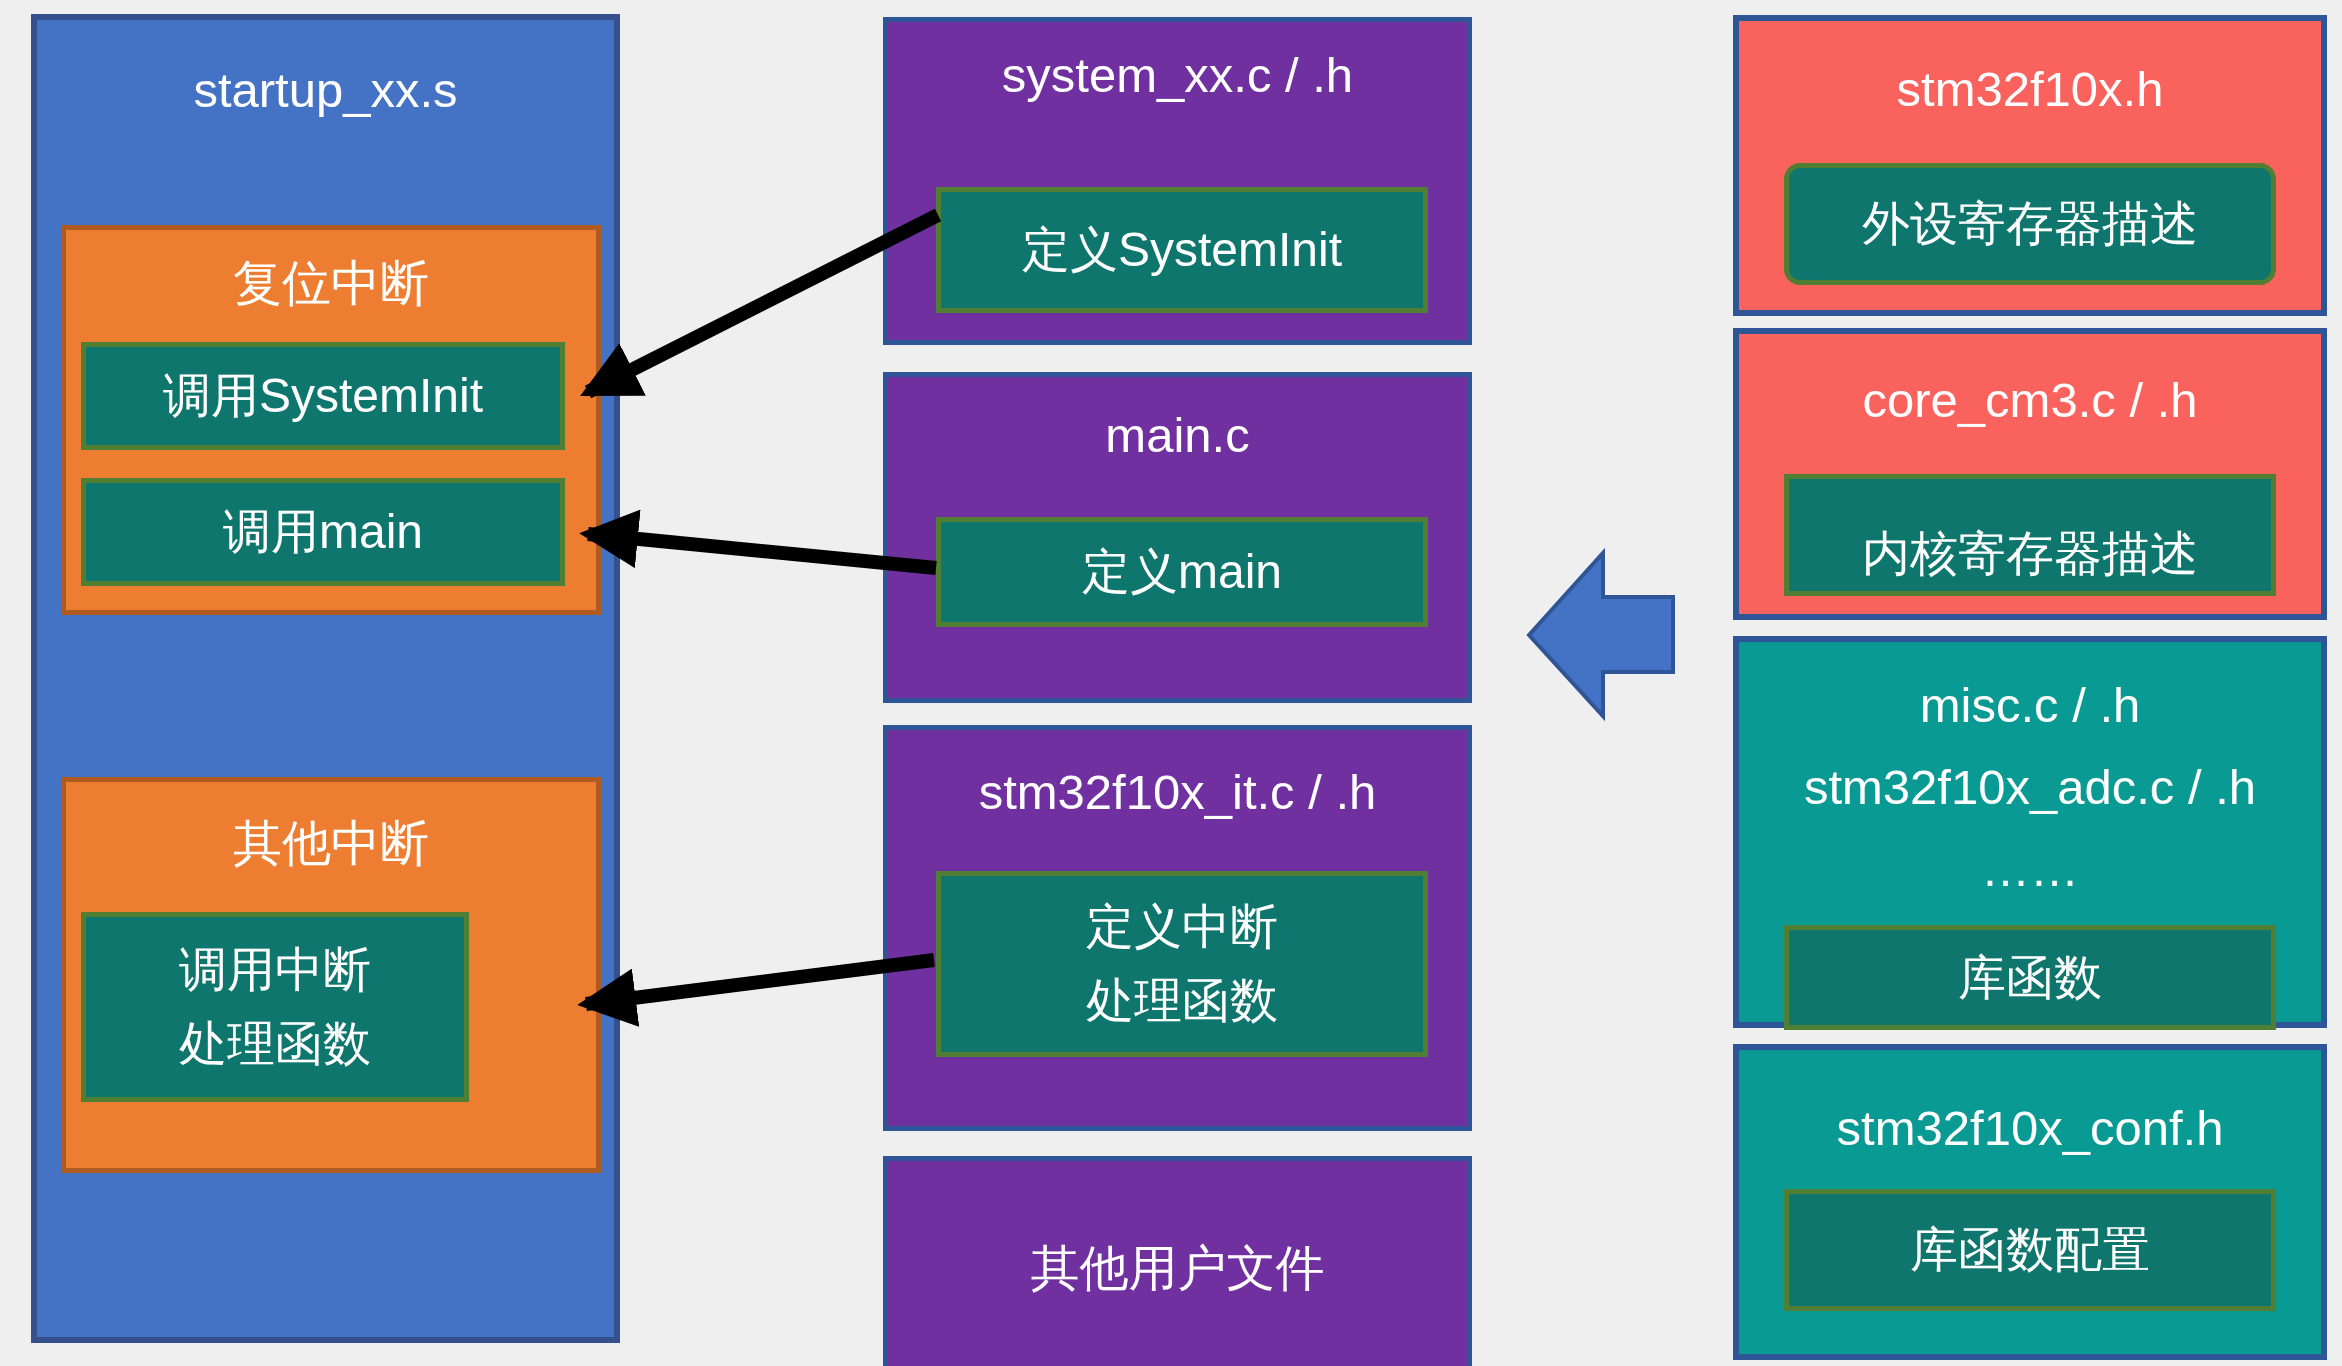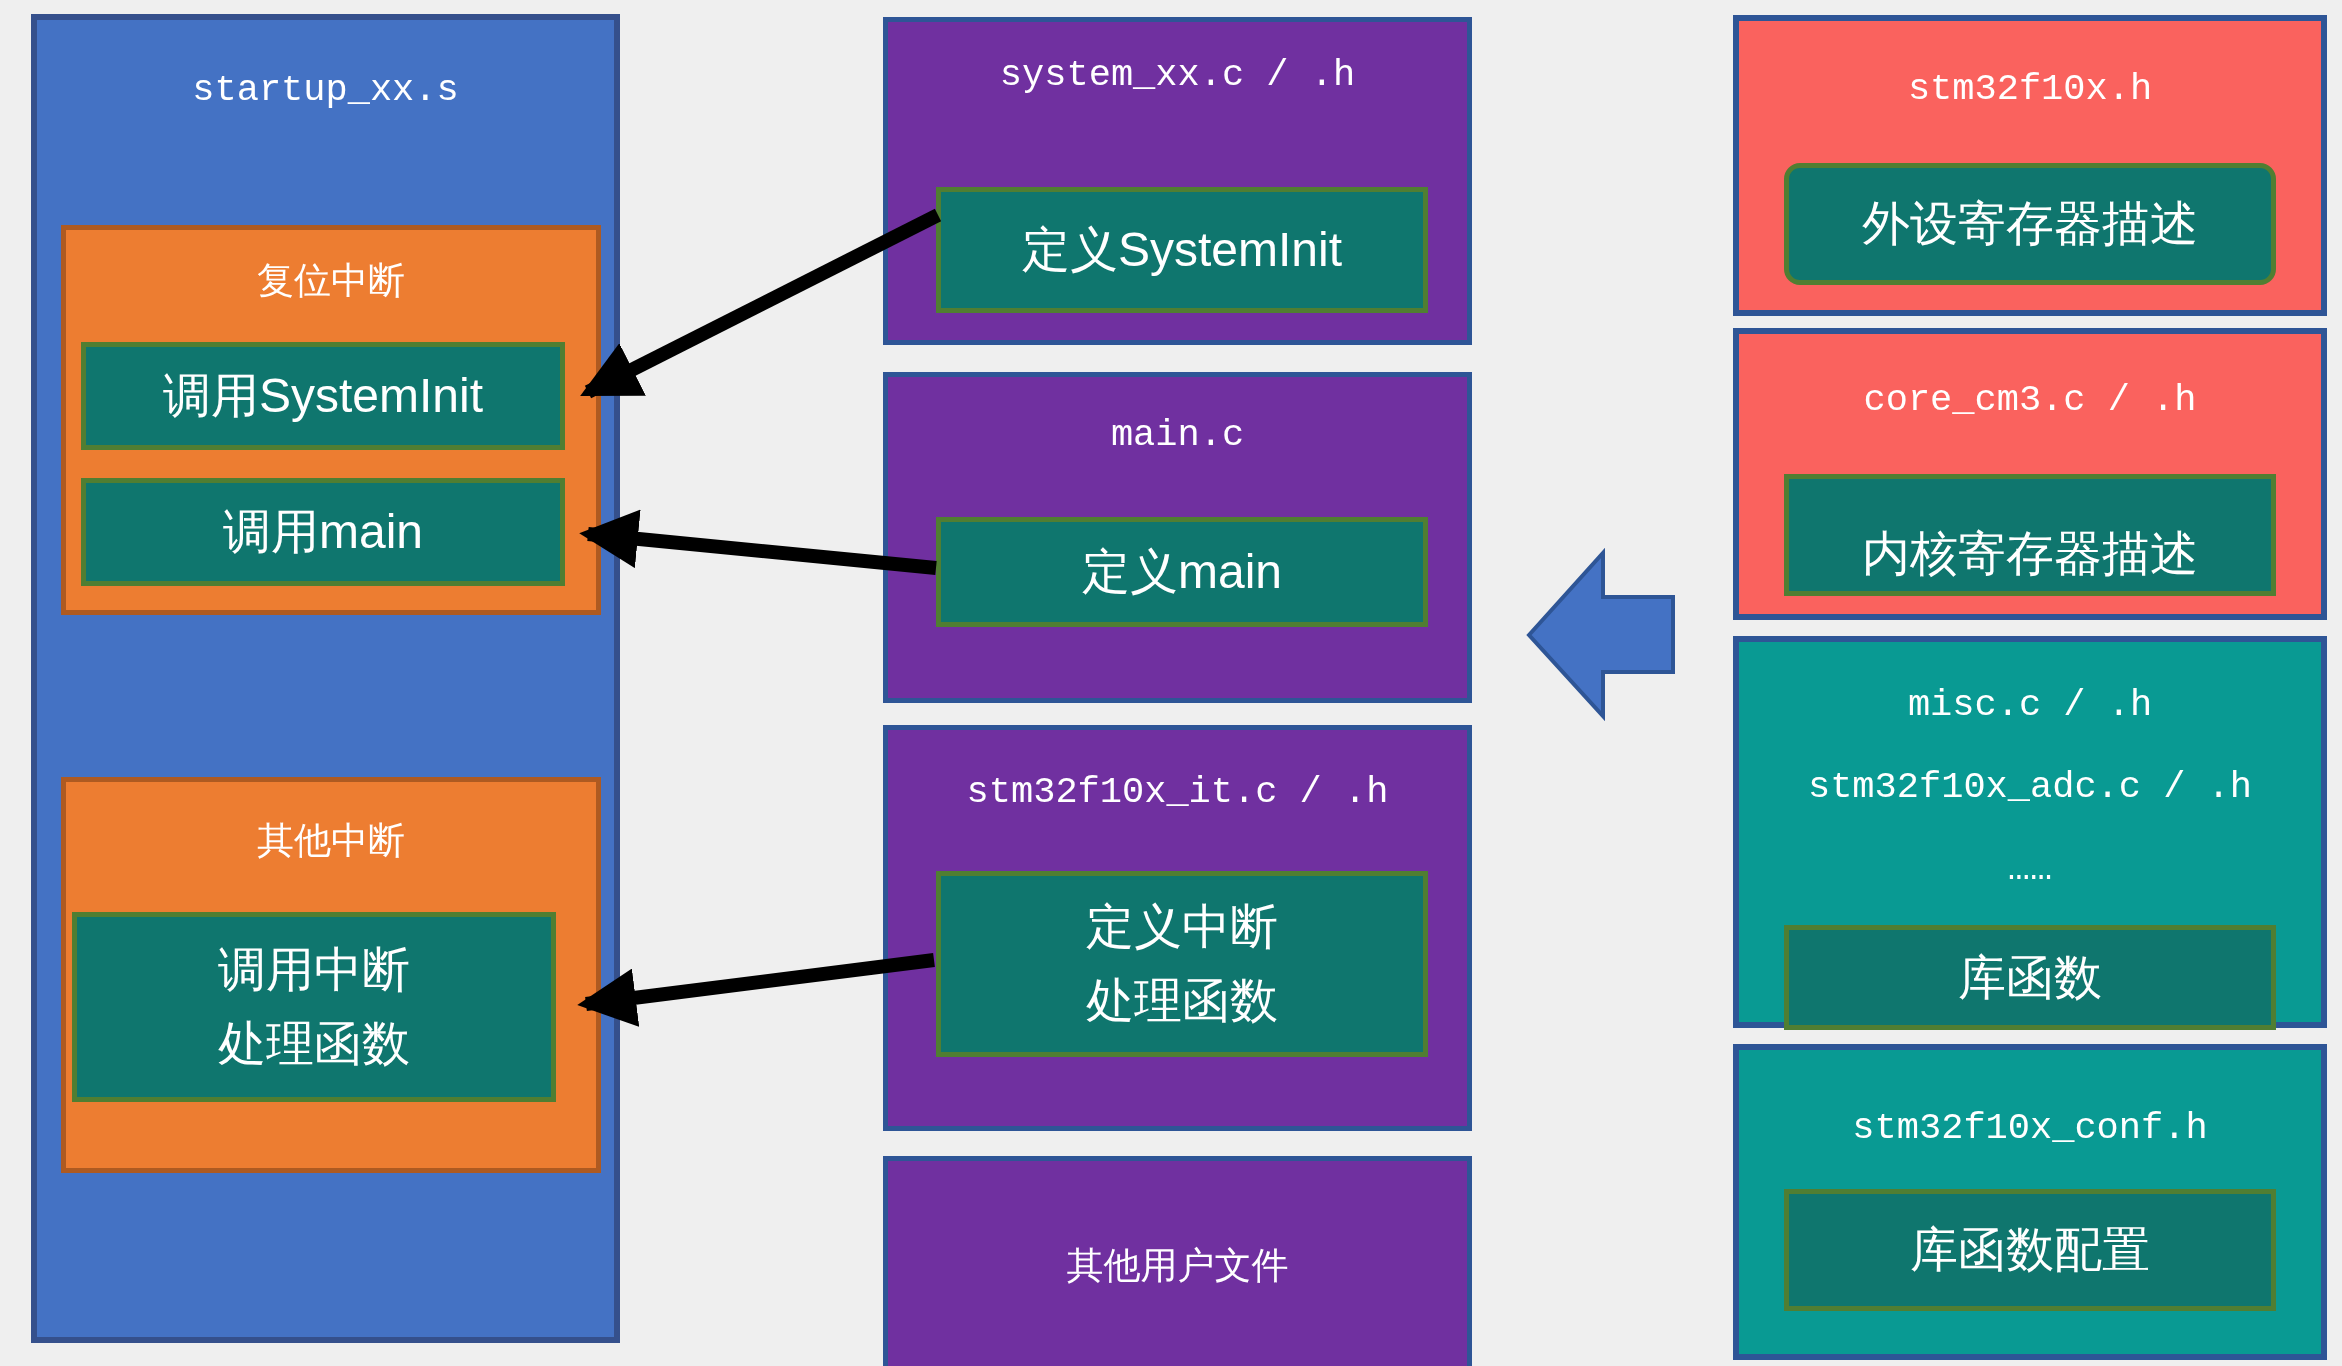--- a/index.html
+++ b/index.html
@@ -43,24 +43,23 @@
   }
   .red-box{
     background:#FA625E;
     border:6px solid #2E5596;
   }
   .teal-box{
     background:#099A93;
     border:6px solid #2E5596;
   }
   .box-title{
-    font-size:37px;
+    font-size:49px;
     line-height:60px;
     white-space:nowrap;
-    font-family:Liberation Mono, monospace;
   }
   .multi-line span{display:block;}
   .center-flex{
     display:flex;
     align-items:center;
     justify-content:center;
   }
   .overlay{
     position:absolute;
     left:0;top:0;
@@ -80,21 +79,21 @@
       <div class="box green-box" style="left:15px;top:112px;width:484px;height:108px;">
         <span>调用SystemInit</span>
       </div>
       <div class="box green-box" style="left:15px;top:248px;width:484px;height:108px;">
         <span>调用main</span>
       </div>
     </div>
 
     <div class="box orange-box" style="left:24px;top:757px;width:540px;height:396px;">
       <div class="box-title" style="margin-top:31px;">其他中断</div>
-      <div class="box green-box multi-line" style="left:6px;top:130px;width:484px;height:190px;">
+      <div class="box green-box multi-line" style="left:15px;top:130px;width:388px;height:190px;">
         <span>调用中断</span>
         <span>处理函数</span>
       </div>
     </div>
   </div>
 
   <div class="box purple-box" style="left:883px;top:17px;width:589px;height:328px;">
     <div class="box-title" style="margin-top:23px;">system_xx.c / .h</div>
     <div class="box green-box" style="left:48px;top:165px;width:492px;height:126px;">
       <span>定义SystemInit</span>

